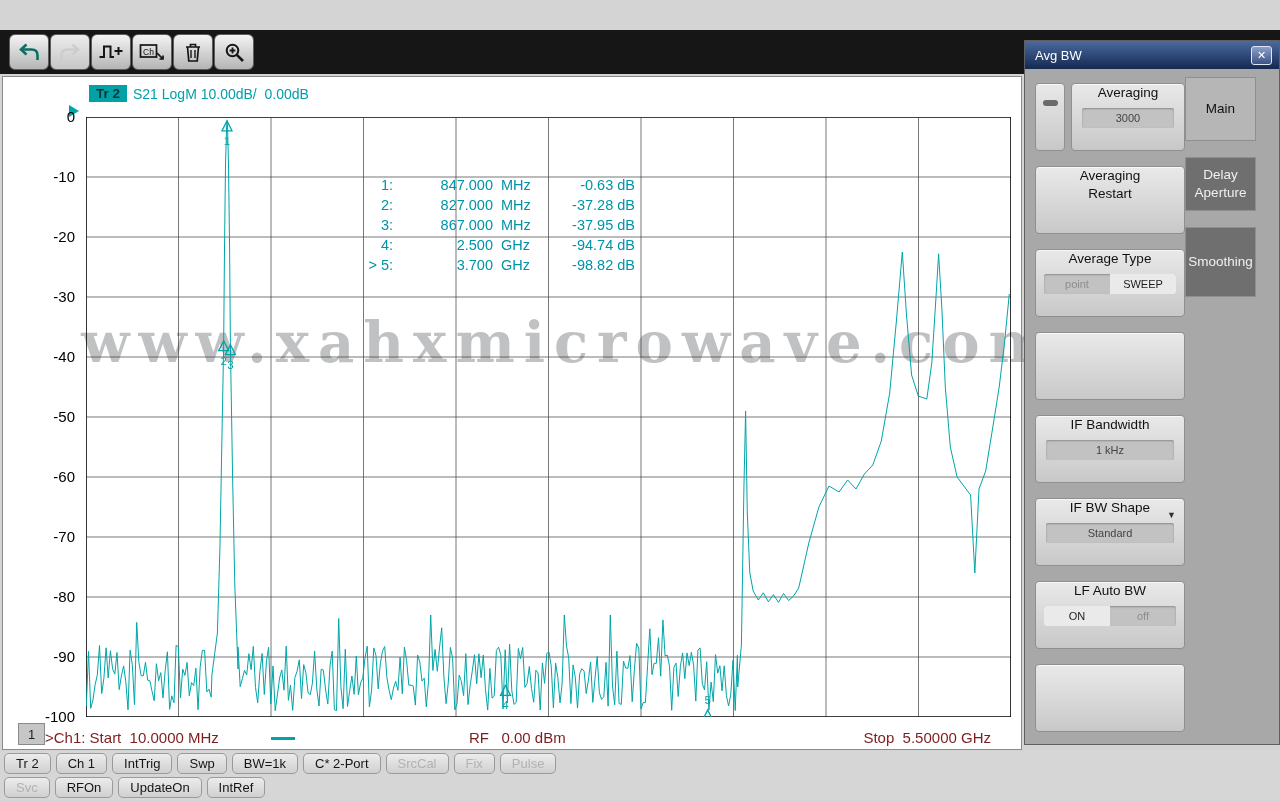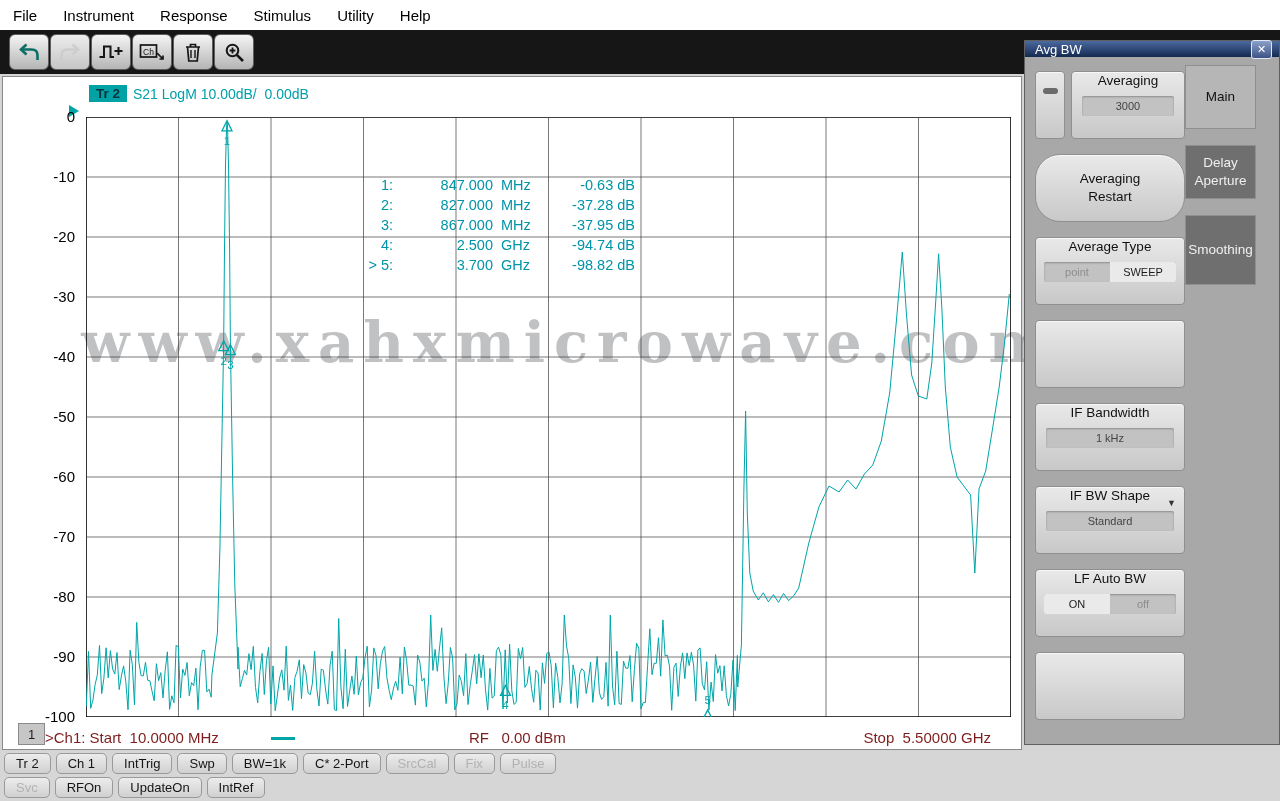--- a/index.html
+++ b/index.html
@@ -40,33 +40,33 @@
   .plot-footer{position:absolute;left:0;top:650px;width:1020px;height:22px;font-size:15px;color:#7f1d1d;}
   .f-start{position:absolute;left:42px;top:2px;white-space:pre;}
   .f-dash{position:absolute;left:268px;top:10px;width:24px;height:3px;background:#00a5a8;}
   .f-rf{position:absolute;left:466px;top:2px;white-space:pre;}
   .f-stop{position:absolute;right:32px;top:2px;white-space:pre;}
   .ch-box{position:absolute;left:15px;top:646px;width:25px;height:20px;background:#c6c6c6;
           border:1px solid #8a8a8a;font-size:13px;display:flex;align-items:center;justify-content:center;color:#222;}
   
   .side{position:absolute;left:1024px;top:40px;width:256px;height:705px;background:#a8a8a8;
         border:1px solid #5f5f5f;box-sizing:border-box;}
-  .sp-header{height:16px;background:linear-gradient(180deg,#4b6aa0,#142950);display:flex;
+  .sp-header{height:28px;background:linear-gradient(180deg,#4b6aa0,#142950);display:flex;
              align-items:center;justify-content:space-between;padding:0 7px 0 10px;}
   .sp-title{color:#fff;font-size:13px;}
   .sp-close{width:19px;height:17px;border:1px solid #dfe7f4;border-radius:3px;color:#fff;font-size:11px;
             background:linear-gradient(#8ba0c8,#3d5386);display:flex;align-items:center;justify-content:center;}
   .sp-body{position:relative;height:675px;}
   .controls{position:absolute;left:10px;top:14px;width:150px;display:flex;flex-direction:column;gap:15px;}
   .ctl-row{display:flex;height:68px;}
   .ctl{position:relative;flex:1;background:linear-gradient(#e9e9e9,#c8c8c8);border:1px solid #8f8f8f;
        border-radius:4px;box-shadow:inset 0 1px 0 #f8f8f8;box-sizing:border-box;}
   .ctl.mini{flex:0 0 30px;margin-right:6px;}
   .mini-slot{width:15px;height:6px;background:#6b6b6b;border-radius:3px;margin:16px auto 0;}
-  .ctl.plain{display:flex;align-items:center;justify-content:center;border-radius:25px;}
+  .ctl.plain{display:flex;justify-content:center;}
   .ctl-label{margin-top:1px;text-align:center;font-size:13.5px;color:#111;}
   .ctl-label2{width:92px;text-align:center;font-size:13.5px;color:#111;line-height:1.3;}
   .ctl-value{margin:8px 10px 0;height:20px;background:#c2c2c2;border-radius:2px;
              box-shadow:inset 0 1px 2px rgba(0,0,0,.28);font-size:11px;color:#444;
              display:flex;align-items:center;justify-content:center;}
   .seg{margin:8px 8px 0;height:20px;display:flex;background:#c2c2c2;border-radius:2px;
        box-shadow:inset 0 1px 2px rgba(0,0,0,.28);overflow:hidden;}
   .seg-opt{flex:1;display:flex;align-items:center;justify-content:center;font-size:11px;color:#8d8d8d;}
   .seg-opt.sel{background:#eaeaea;color:#1c1c1c;}
   .dd-arrow{position:absolute;right:8px;top:11px;font-size:9px;color:#333;}
@@ -83,28 +83,20 @@
   .sbtn{height:19px;padding:0 11px;border:1px solid #9a9a9a;border-radius:5px;
         background:linear-gradient(#ececec,#d0d0d0);font-size:13px;color:#151515;
         display:flex;align-items:center;}
   .sbtn.off{color:#b2b2b2;}
 </style>
 </head>
 <body>
 
 <div class="screen">
 
-  <div class="menubar">
-      <div class="menu-item">File</div>
-      <div class="menu-item">Instrument</div>
-      <div class="menu-item">Response</div>
-      <div class="menu-item">Stimulus</div>
-      <div class="menu-item">Utility</div>
-      <div class="menu-item">Help</div>
-    </div>
 
   <div class="toolbar">
       <div class="tool-btn">
         <span class="icn">
           <svg width="22" height="19" viewBox="0 0 22 19">
             <path d="M8.5 1.5 L3 6.5 L8.5 11.5" fill="none" stroke="#0c6f66" stroke-width="2.6"></path>
             <path d="M3 6.5 H13.5 C17.6 6.5 19.5 9 19.5 12.2 V17" fill="none" stroke="#0c6f66" stroke-width="2.6"></path>
           </svg>
         </span>
       </div>

